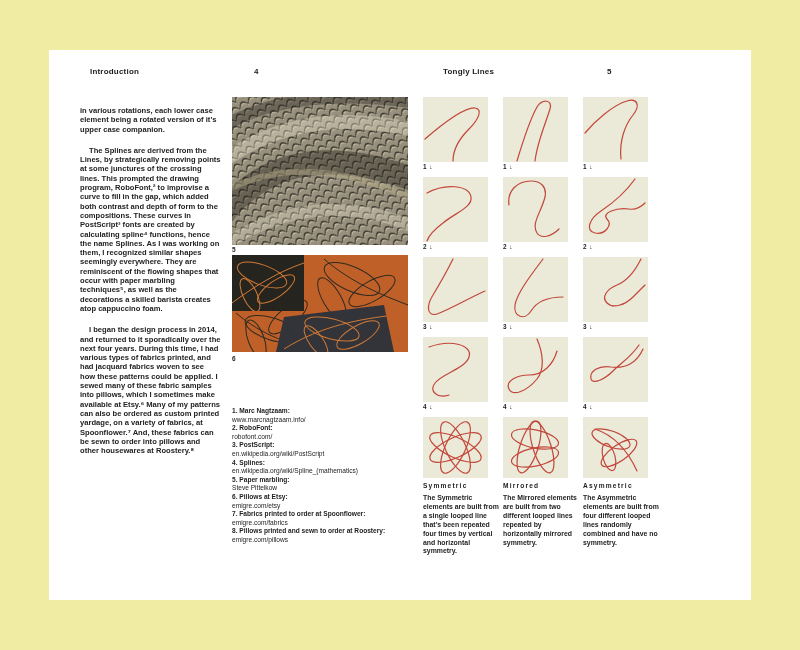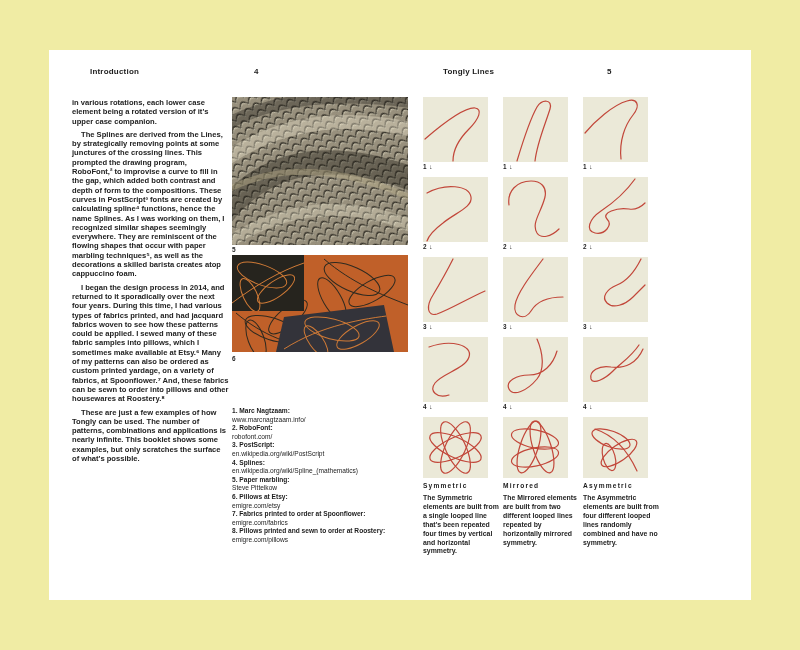--- a/index.html
+++ b/index.html
@@ -13,21 +13,21 @@
 
   .hdr{position:absolute;top:17px;font-size:8px;font-weight:bold;letter-spacing:.2px;white-space:nowrap;padding-left:22px;}
   .hdr-title-left{left:19px;}
   .hdr-num-left{left:183px;}
   .hdr-title-right{left:372px;}
   .hdr-num-right{left:536px;}
 
   
   .bodycol{position:absolute;left:19px;top:44px;width:165px;
     font-size:7.6px;line-height:9.3px;font-weight:bold;color:#232323;}
-  .bodycol p{margin:4px;}
+  .bodycol p{margin:12px;}
   .bodycol p.ind{text-indent:9px;}
 
   
   .fig{position:absolute;left:183px;overflow:hidden;}
   .fig-marble{top:47px;width:176px;height:148px;}
   .fig-pillows{top:205px;width:176px;height:97px;}
   .figcap{position:absolute;left:183px;font-size:6.5px;font-weight:bold;}
   .figcap-1{top:196px;}
   .figcap-2{top:305px;}
 
@@ -59,21 +59,20 @@
 
   <div class="hdr hdr-title-left">Introduction</div>
   <div class="hdr hdr-num-left">4</div>
   <div class="hdr hdr-title-right">Tongly Lines</div>
   <div class="hdr hdr-num-right">5</div>
 
   <div class="bodycol">
     <p>in various rotations, each lower case element being a rotated version of it's upper case companion.</p>
     <p class="ind">The Splines are derived from the Lines, by strategically removing points at some junctures of the crossing lines. This prompted the drawing program, RoboFont,² to improvise a curve to fill in the gap, which added both contrast and depth of form to the compositions. These curves in PostScript³ fonts are created by calculating spline⁴ functions, hence the name Splines. As I was working on them, I recognized similar shapes seemingly everywhere. They are reminiscent of the flowing shapes that occur with paper marbling techniques⁵, as well as the decorations a skilled barista creates atop cappuccino foam.</p>
     <p class="ind">I began the design process in 2014, and returned to it sporadically over the next four years. During this time, I had various types of fabrics printed, and had jacquard fabrics woven to see how these patterns could be applied. I sewed many of these fabric samples into pillows, which I sometimes make available at Etsy.⁶ Many of my patterns can also be ordered as custom printed yardage, on a variety of fabrics, at Spoonflower.⁷ And, these fabrics can be sewn to order into pillows and other housewares at Roostery.⁸</p>
-    <p class="ind">These are just a few examples of how Tongly can be used. The number of patterns, combinations and applications is nearly infinite. This booklet shows some examples, but only scratches the surface of what's possible.</p>
   </div>
 
   <div class="fig fig-marble">
     <svg width="176" height="148" viewBox="0 0 176 148" preserveAspectRatio="none">
       <defs>
         <pattern id="mscale" width="10" height="8" patternUnits="userSpaceOnUse" patternTransform="rotate(-34)">
           <rect width="10" height="8" fill="#98907d"></rect>
           <path d="M0,8 Q5,-4 10,8" fill="none" stroke="#2f2c24" stroke-width="1.6"></path>
           <path d="M0,8 Q5,-1 10,8" fill="none" stroke="#e6dfc8" stroke-width="0.8"></path>
         </pattern>

